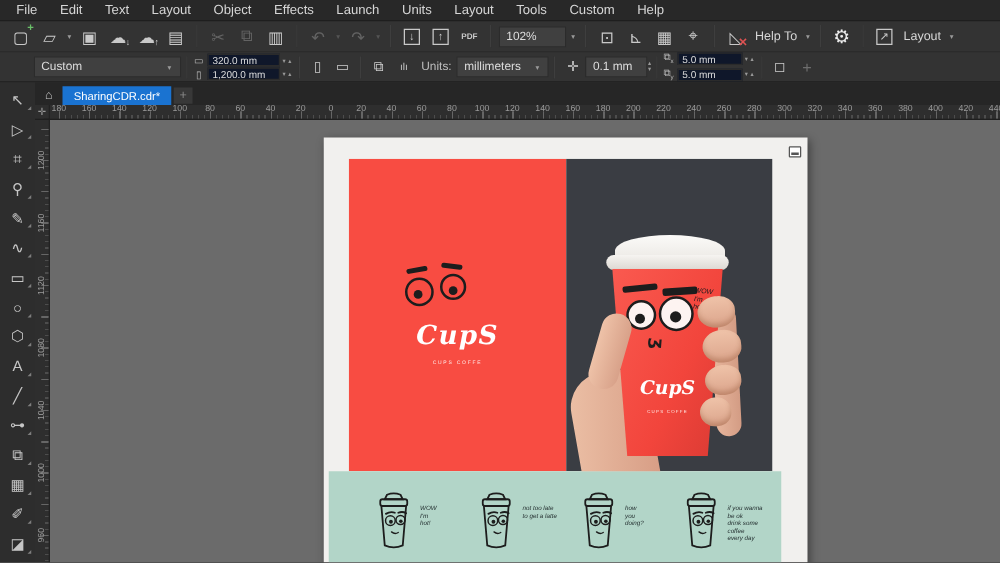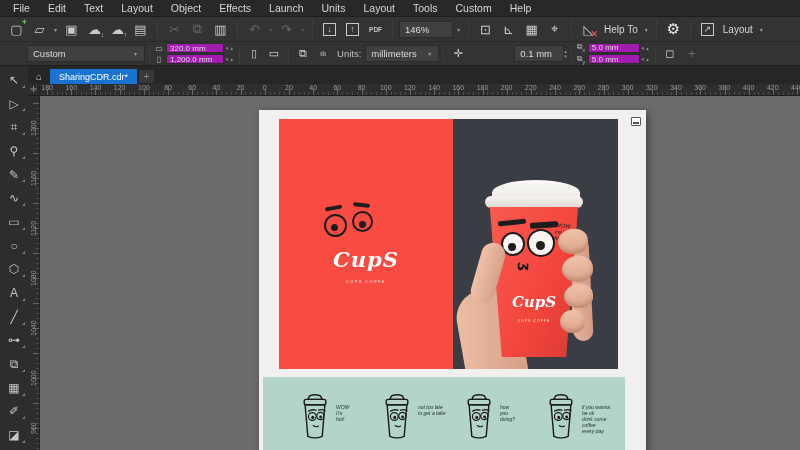--- a/index.html
+++ b/index.html
@@ -34,29 +34,29 @@
   .propbar{height:24px;background:#333;display:flex;align-items:center;padding:0 6px;
            border-bottom:1px solid #1f1f1f;}
   .select{background:#404040;border:1px solid #2b2b2b;color:#ddd;font-size:9.5px;height:17px;
           display:flex;align-items:center;justify-content:space-between;padding:0 5px;flex:none;}
   .preset{width:118px;margin-left:21px;}
   .units{width:74px;}
   .stack2{display:flex;flex-direction:column;gap:1px;flex:none;}
   .frow{display:flex;align-items:center;gap:2px;}
   .mini-ic{font-size:8px;color:#bbb;width:10px;text-align:center;flex:none;}
   .mini-ic sub{font-size:5px;}
-  .minifield{width:58px;height:10px;background:#a21caf;border:1px solid #2b2b2b;color:#ddd;
+  .minifield{width:58px;height:10px;background:#0f172a;border:1px solid #2b2b2b;color:#ddd;
              font-size:8px;display:flex;align-items:center;padding:0 3px;flex:none;}
   .spinpair{font-size:5px;color:#999;letter-spacing:2px;flex:none;}
   .vspin{display:flex;flex-direction:column;font-size:5px;color:#999;line-height:5px;flex:none;}
   .pbtn{width:20px;height:18px;display:flex;align-items:center;justify-content:center;
         color:#ccc;font-size:11px;flex:none;}
   .plbl{color:#bfbfbf;font-size:9.5px;padding:0 4px;flex:none;}
   .nudge-field{width:50px;height:17px;background:#404040;border:1px solid #2b2b2b;color:#ddd;
-               font-size:9.5px;display:flex;align-items:center;padding:0 5px;flex:none;margin-left:46px;}
+               font-size:9.5px;display:flex;align-items:center;padding:0 5px;flex:none;}
   .addbtn{color:#6e6e6e;font-size:13px;padding:0 8px;}
 
   
   .main{display:flex;height:384px;}
   .toolbox{width:28px;background:#2d2d2d;display:flex;flex-direction:column;padding-top:2px;flex:none;}
   .tool{height:23.7px;display:flex;align-items:center;justify-content:center;color:#c6c6c6;
         font-size:12px;position:relative;flex:none;}
   .tool::after{content:"";position:absolute;right:3px;bottom:4px;border-left:3px solid transparent;
                border-bottom:3px solid #7e7e7e;}
   .right{flex:1;display:flex;flex-direction:column;min-width:0;}
@@ -87,21 +87,21 @@
   .vlab{flex:0 0 50px;font-size:7px;color:#9a9a9a;writing-mode:vertical-rl;transform:rotate(180deg);
         display:flex;align-items:center;justify-content:center;margin:0 auto;}
 
   .canvas{flex:1;position:relative;background:#6b6b6b;overflow:hidden;}
   .page{position:absolute;left:219px;top:14px;width:387px;height:345px;background:#f1f0ee;
         box-shadow:2px 2px 7px rgba(0,0,0,.4);}
   .widget-icon{position:absolute;left:372px;top:7px;width:10px;height:9px;border:1.4px solid #555;
                background:#fff;border-radius:1px;}
   .widget-icon::after{content:"";position:absolute;left:1px;right:1px;bottom:1px;height:2px;background:#555;}
 
-  .photo{position:absolute;left:20px;top:9px;width:339px;height:250px;overflow:hidden;}
+  .photo{position:absolute;left:20px;top:17px;width:339px;height:250px;overflow:hidden;}
   .panel-red{position:absolute;left:0;top:0;width:174px;height:250px;background:var(--c-red,#f84c42);}
   .panel-dark{position:absolute;left:174px;top:0;width:165px;height:250px;background:var(--c-dark,#3a3d43);}
 
   
   .brow{position:absolute;background:#1d1d1d;border-radius:2px;}
   .lf-bl{left:46px;top:87px;width:17px;height:3.5px;transform:rotate(-10deg);}
   .lf-br{left:74px;top:84px;width:17px;height:4px;transform:rotate(7deg);}
   .eye{position:absolute;border:2.4px solid #1d1d1d;border-radius:50%;}
   .lf-el{left:45px;top:95px;width:23px;height:23px;}
   .lf-er{left:73px;top:92px;width:21px;height:21px;}
@@ -221,21 +221,21 @@
         <span class="boxed">↓</span>
       </div>
     <div class="tbtn">
         <span class="boxed">↑</span>
       </div>
     <div class="tbtn">
         <span class="pdf">PDF</span>
       </div>
     <div class="tsep"></div>
     <div class="zoom-select">
-        <span>146%</span>
+        <span>102%</span>
       </div>
     <span class="caret">▾</span>
     <div class="tsep"></div>
     <div class="tbtn">
         <span>⊡</span>
       </div>
     <div class="tbtn">
         <span>⊾</span>
       </div>
     <div class="tbtn">

